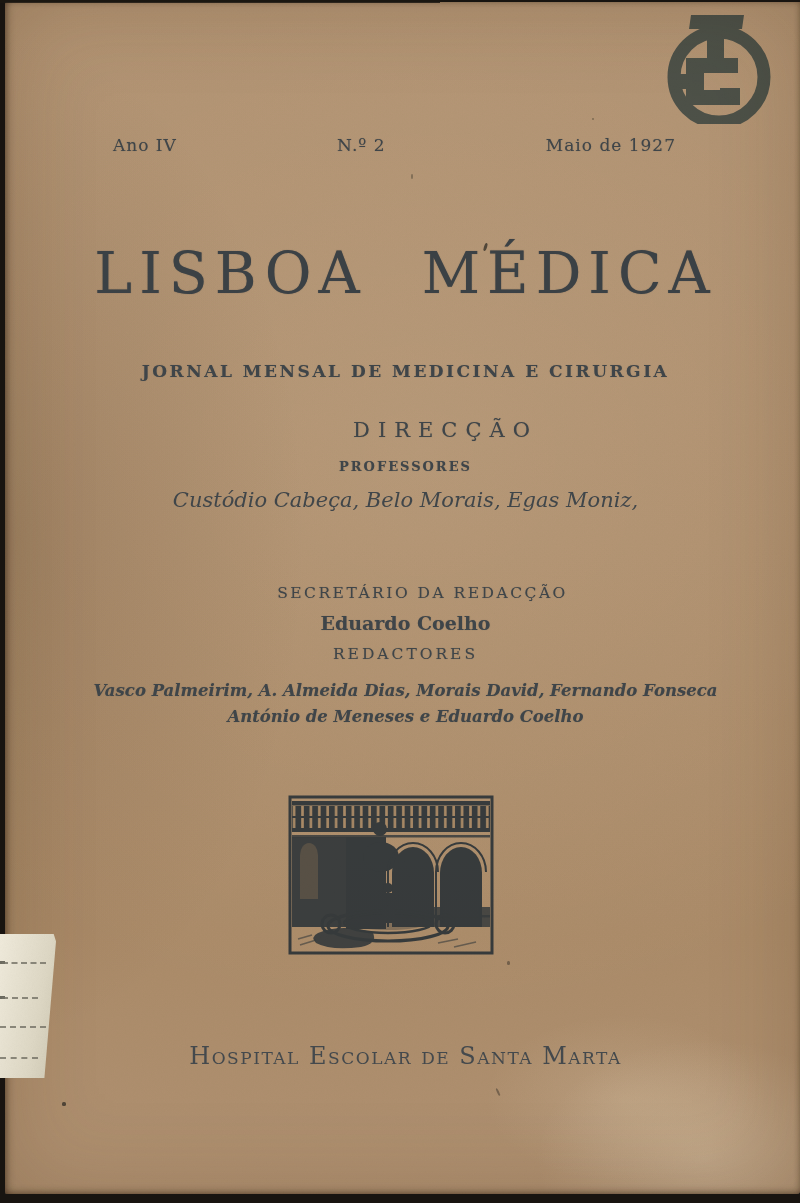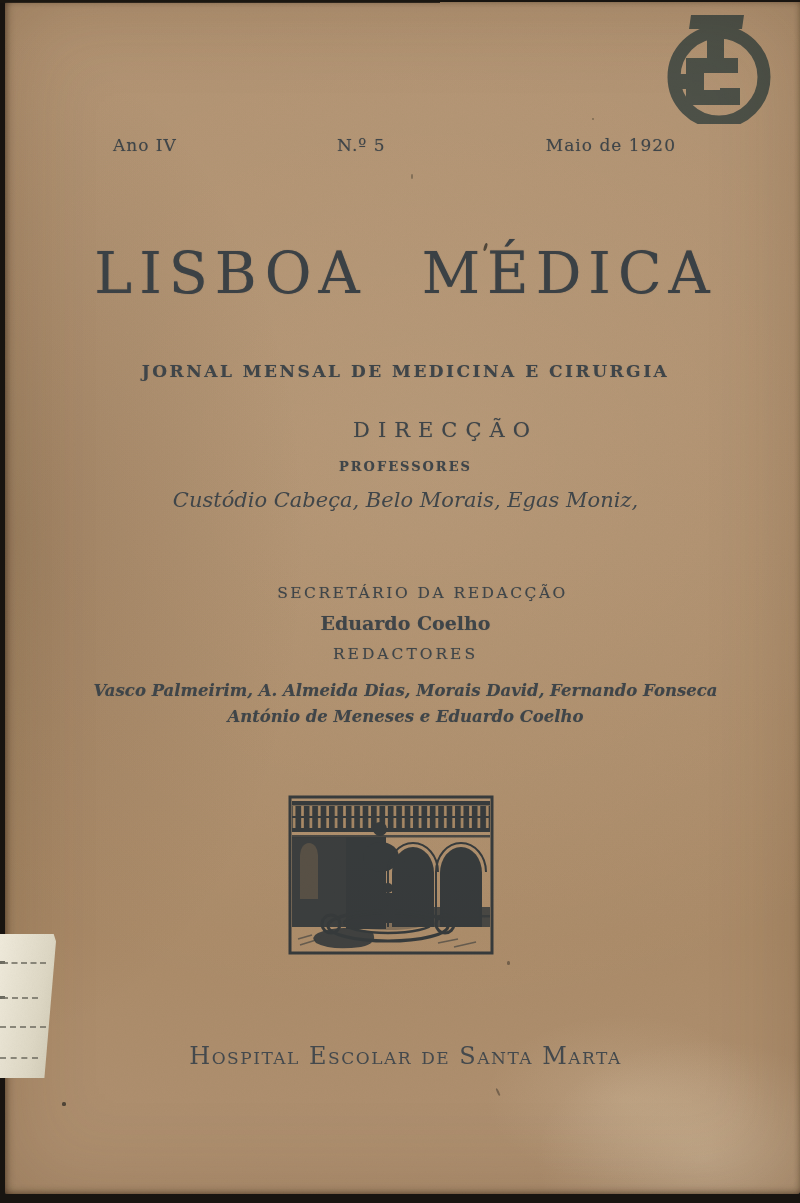--- a/index.html
+++ b/index.html
@@ -59,22 +59,22 @@
 
   .speck{position:absolute;background:rgba(48,44,38,.75);border-radius:40%;}
 </style>
 </head>
 <body>
 
 <div class="paper">
 
   <div class="masthead">
     <span class="ink">Ano IV</span>
-    <span class="ink">N.º 5</span>
-    <span class="ink">Maio de 1920</span>
+    <span class="ink">N.º 2</span>
+    <span class="ink">Maio de 1927</span>
   </div>
 
   <div class="stamp">
     <svg viewBox="0 0 122 110" width="122" height="110">
       <g fill="none" stroke="#4d7089" stroke-width="13">
         <circle cx="59" cy="63" r="45"></circle>
       </g>
       <g fill="#4d7089">
         <path d="M31,1 h53 l-2,14 h-18 v32 h-17 v-32 h-18 z"></path>
         <path d="M26,44 h52 v15 h-34 v17 h35 v15 h-53 z"></path>

